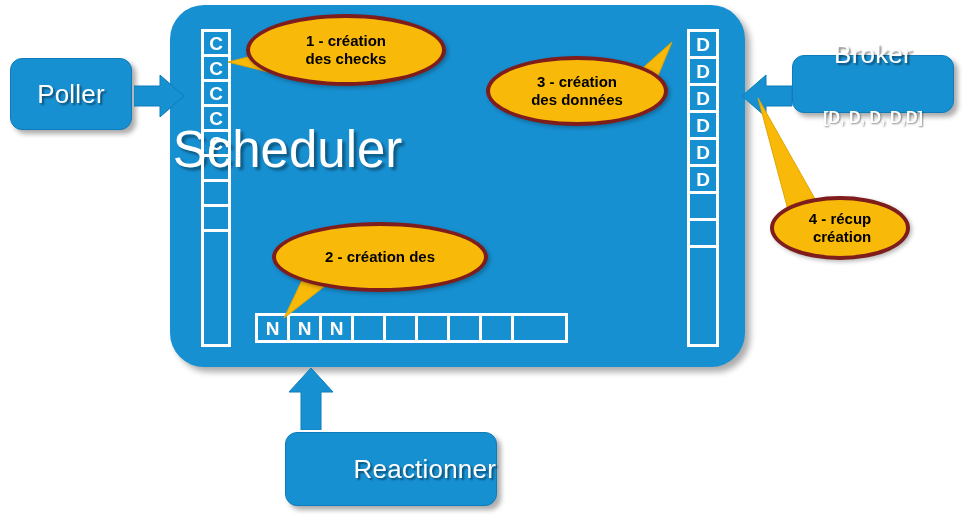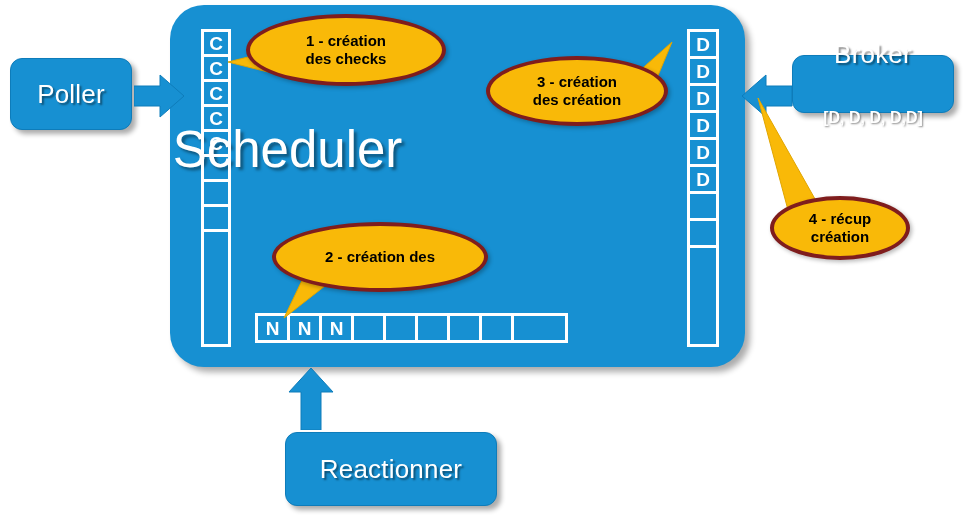--- a/index.html
+++ b/index.html
@@ -20,21 +20,21 @@
     color:#ffffff;
     text-shadow:2px 2px 2px rgba(0,0,0,0.45);
     box-sizing:border-box;
   }
   .node .title{font-size:26px;line-height:1.0;font-weight:400;letter-spacing:0.2px;}
   .node .sub{font-size:16px;font-weight:700;line-height:1.1;margin-top:2px;
              text-shadow:1px 1px 2px rgba(0,0,0,0.45);}
 
   #poller{left:10px;top:58px;width:122px;height:72px;}
   #broker{left:792px;top:55px;width:162px;height:58px;gap:40px;}
-  #reactionner{left:285px;top:432px;width:212px;height:74px;}
+  #reactionner{left:285px;top:432px;width:212px;height:74px;align-items:flex-end;}
 
   
   #scheduler{
     position:absolute;left:170px;top:5px;width:575px;height:362px;
     background:#1790D2;
     border-radius:34px;
     box-shadow:5px 5px 6px rgba(0,0,0,0.33);
   }
   #scheduler-title{
     position:absolute;left:0;top:124px;width:575px;text-align:center;
@@ -105,21 +105,21 @@
   #callout1{left:246px;top:14px;width:200px;height:72px;}
   #callout1 .bubble{width:200px;height:72px;}
 
   #callout2{left:272px;top:222px;width:216px;height:70px;}
   #callout2 .bubble{width:216px;height:70px;text-align:center;}
 
   #callout3{left:486px;top:56px;width:182px;height:70px;}
   #callout3 .bubble{width:182px;height:70px;justify-content:center;}
 
   #callout4{left:770px;top:196px;width:140px;height:64px;}
-  #callout4 .bubble{width:140px;height:64px;}
+  #callout4 .bubble{width:140px;height:64px;text-align:right;}
 </style>
 </head>
 <body>
 
 <div id="stage">
 
   <div id="scheduler"></div>
   <div id="scheduler-title">Scheduler</div>
 
   <div class="vqueue" id="checks-queue">
@@ -206,21 +206,21 @@
     </div>
   </div>
 
   <div class="callout" id="callout3">
     <svg width="182" height="70">
       <polygon points="150,18 186,-14 166,34" fill="#F9B908" stroke="#E0A500" stroke-width="1"></polygon>
     </svg>
     <div class="bubble">
       <div class="txt">
         <div>3 - création</div>
-        <div>des création</div>
+        <div>des données</div>
       </div>
     </div>
   </div>
 
   <div class="callout" id="callout4">
     <svg width="140" height="64">
       <polygon points="18,14 58,26 -12,-98" fill="#F9B908" stroke="#E0A500" stroke-width="1"></polygon>
     </svg>
     <div class="bubble">
       <div class="txt">

